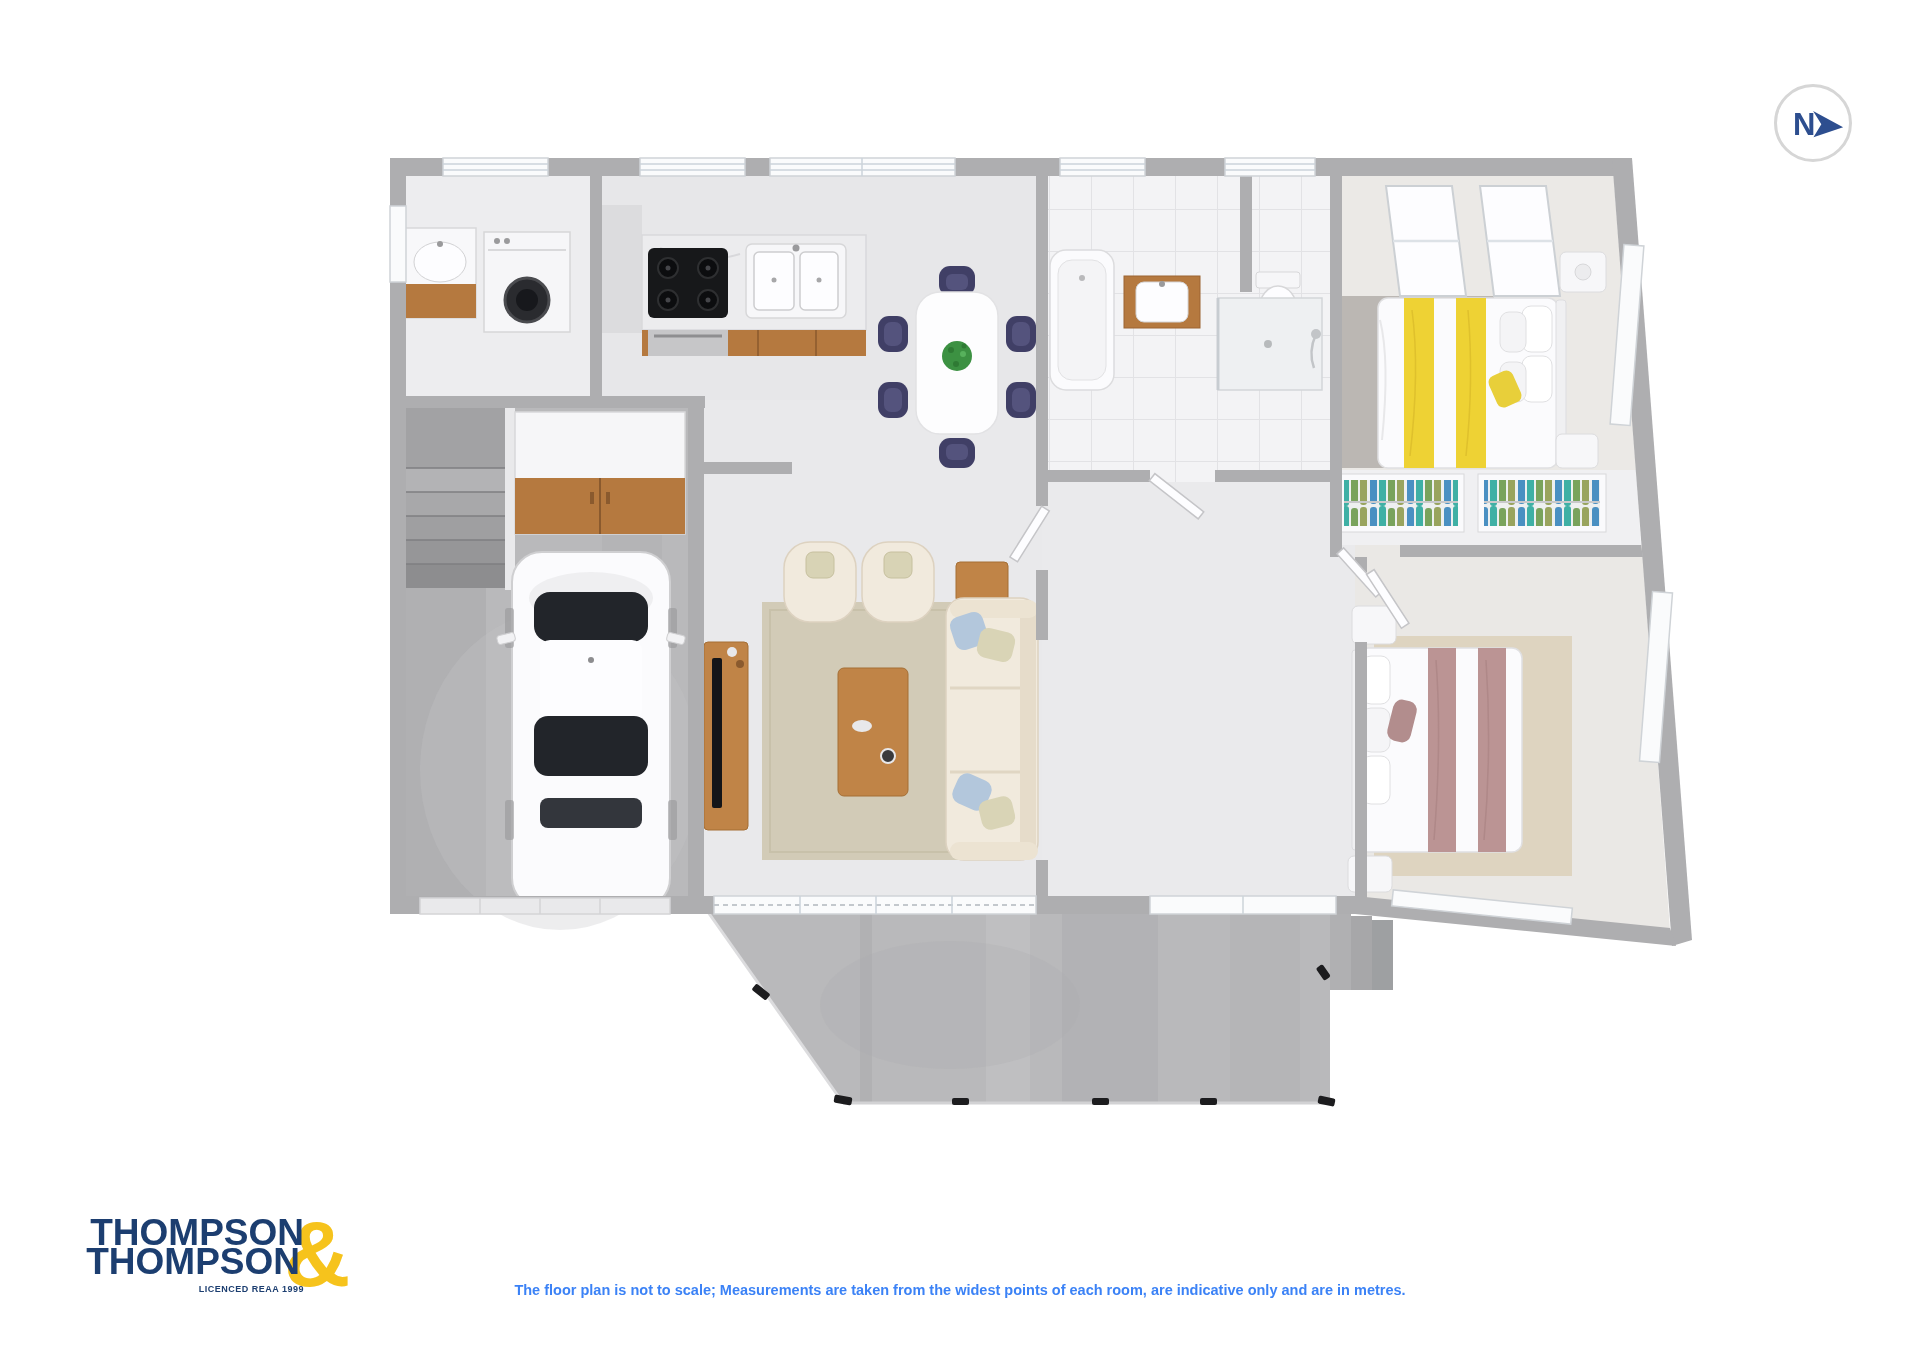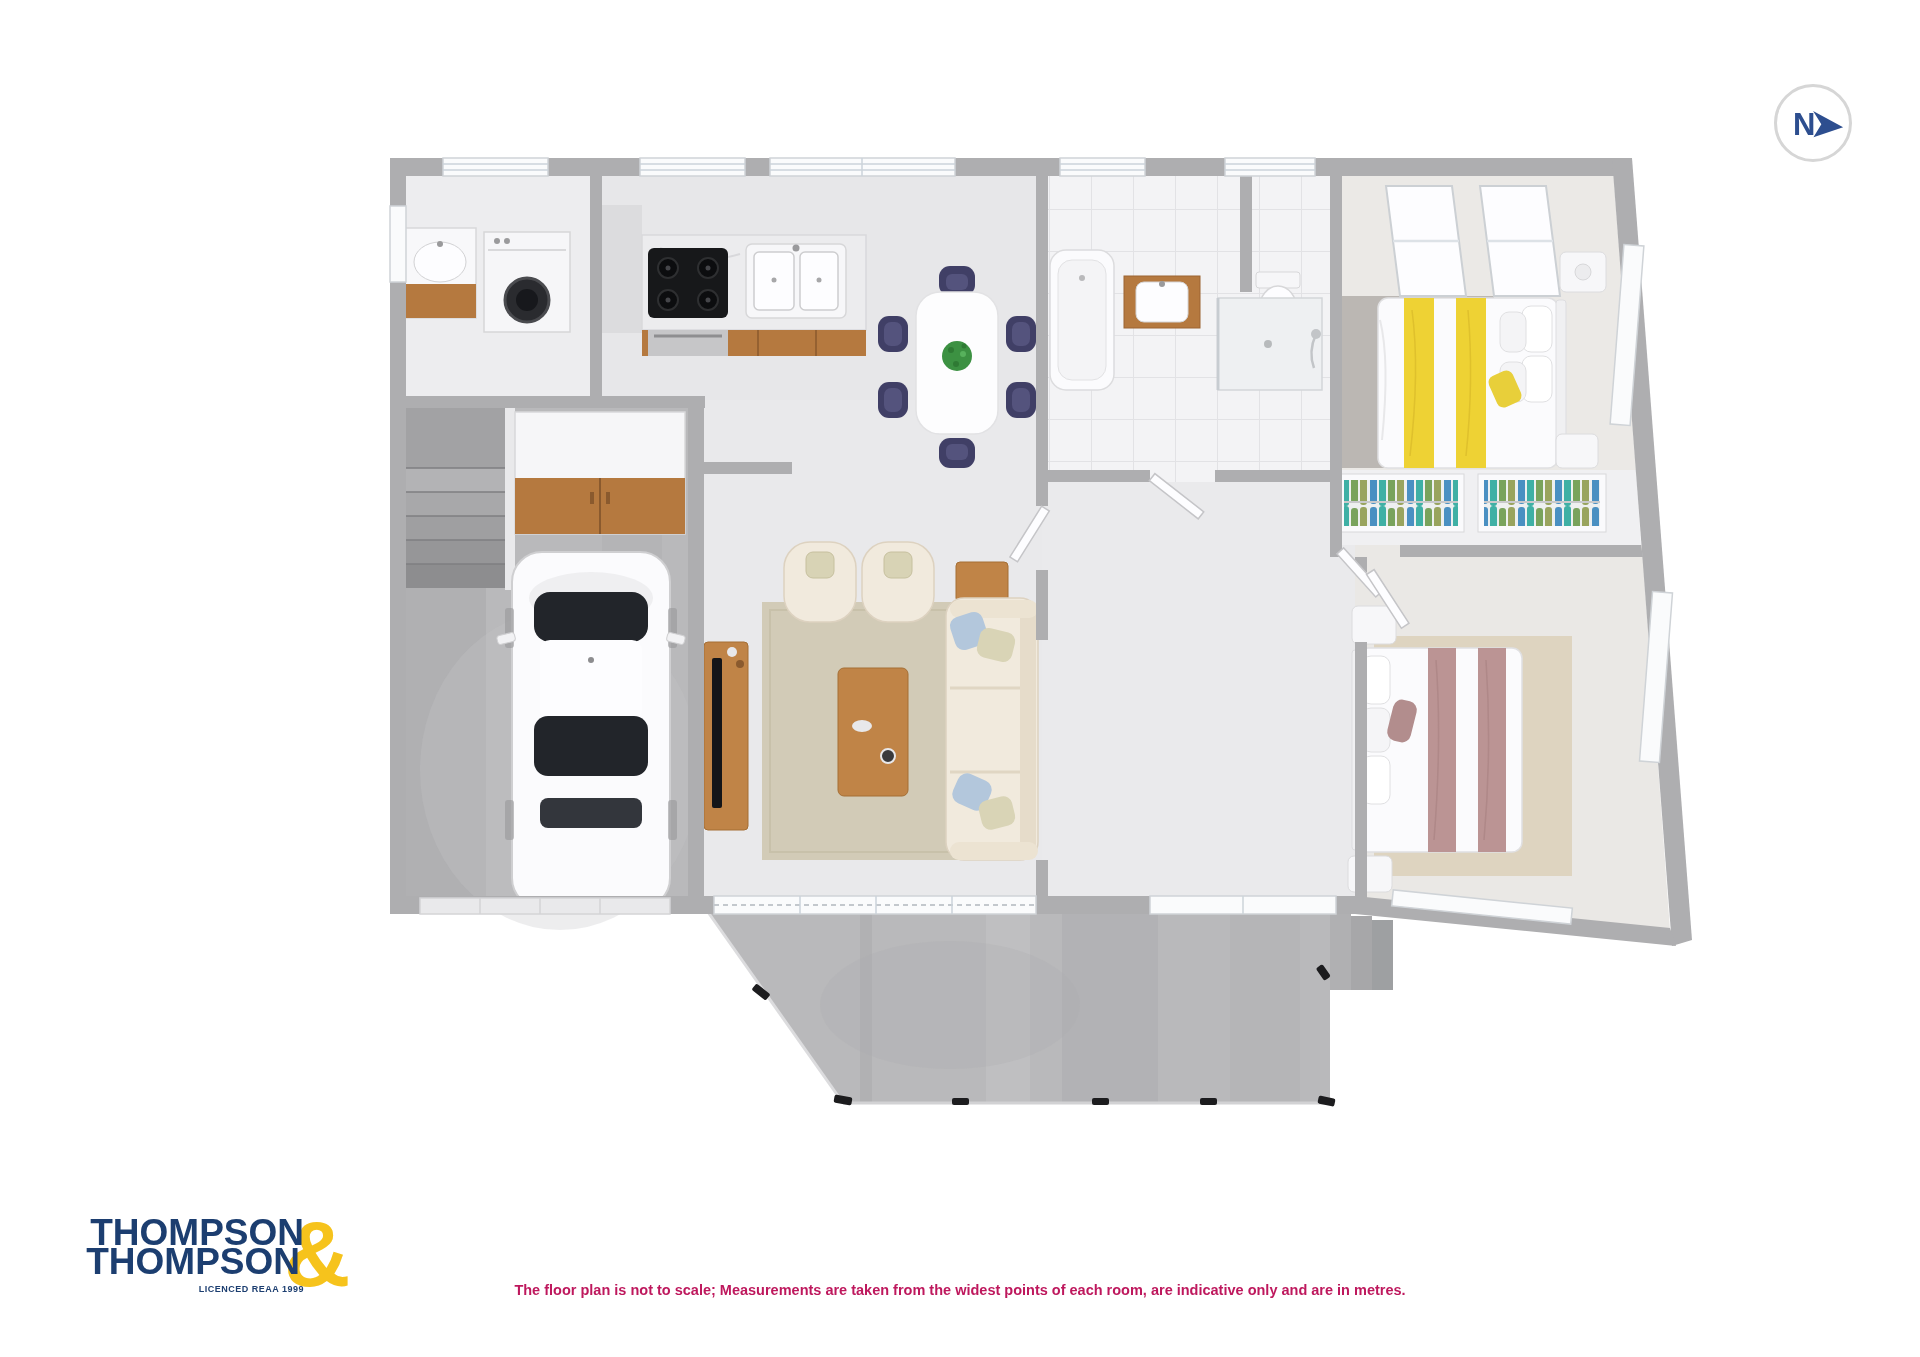--- a/index.html
+++ b/index.html
@@ -25,21 +25,21 @@
   .logo .w1{position:absolute;right:72px;top:0;font-size:37px;font-weight:bold;letter-spacing:0;
             line-height:30px;white-space:nowrap;}
   .logo .w2{position:absolute;right:76px;top:29px;font-size:37px;font-weight:bold;
             line-height:30px;white-space:nowrap;}
   .logo .lic{position:absolute;right:72px;top:66px;font-size:9px;font-weight:bold;
              letter-spacing:.5px;white-space:nowrap;}
   
   .title{position:absolute;left:0;top:1234px;width:100%;text-align:center;font-size:31px;
          font-weight:bold;color:var(--title-gray);}
   .disclaimer{position:absolute;left:0;top:1280px;width:100%;text-align:center;font-size:14.5px;
-              font-weight:bold;color:#be185d;line-height:21px;}
+              font-weight:bold;color:#3b82f6;line-height:21px;}
   
   .wall{fill:var(--wall-gray);}
   .wood{fill:var(--wood);}
   .wood2{fill:#b5793f;}
   .yellow{fill:var(--accent-yellow);}
   .mauve{fill:var(--accent-mauve);}
   .navychair{fill:var(--chair-navy);}
   .concrete{fill:var(--concrete);}
   .white-fix{fill:#fbfbfd;stroke:#dcdcde;stroke-width:1.5;}
   .cream{fill:#f1eadd;stroke:#ddd2c0;stroke-width:1.5;}

